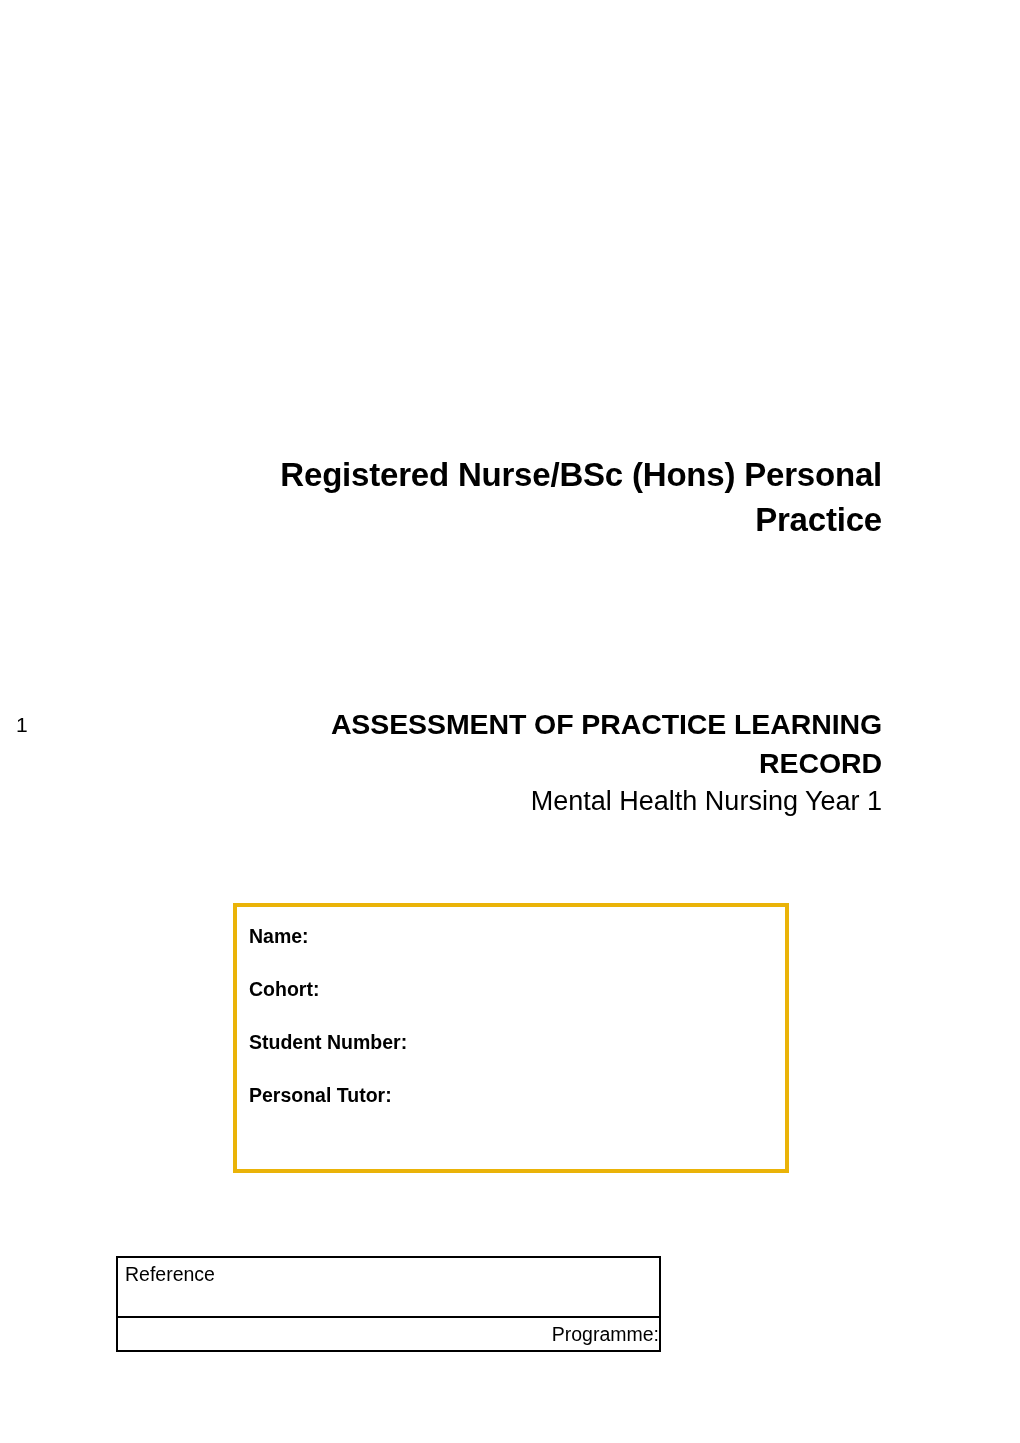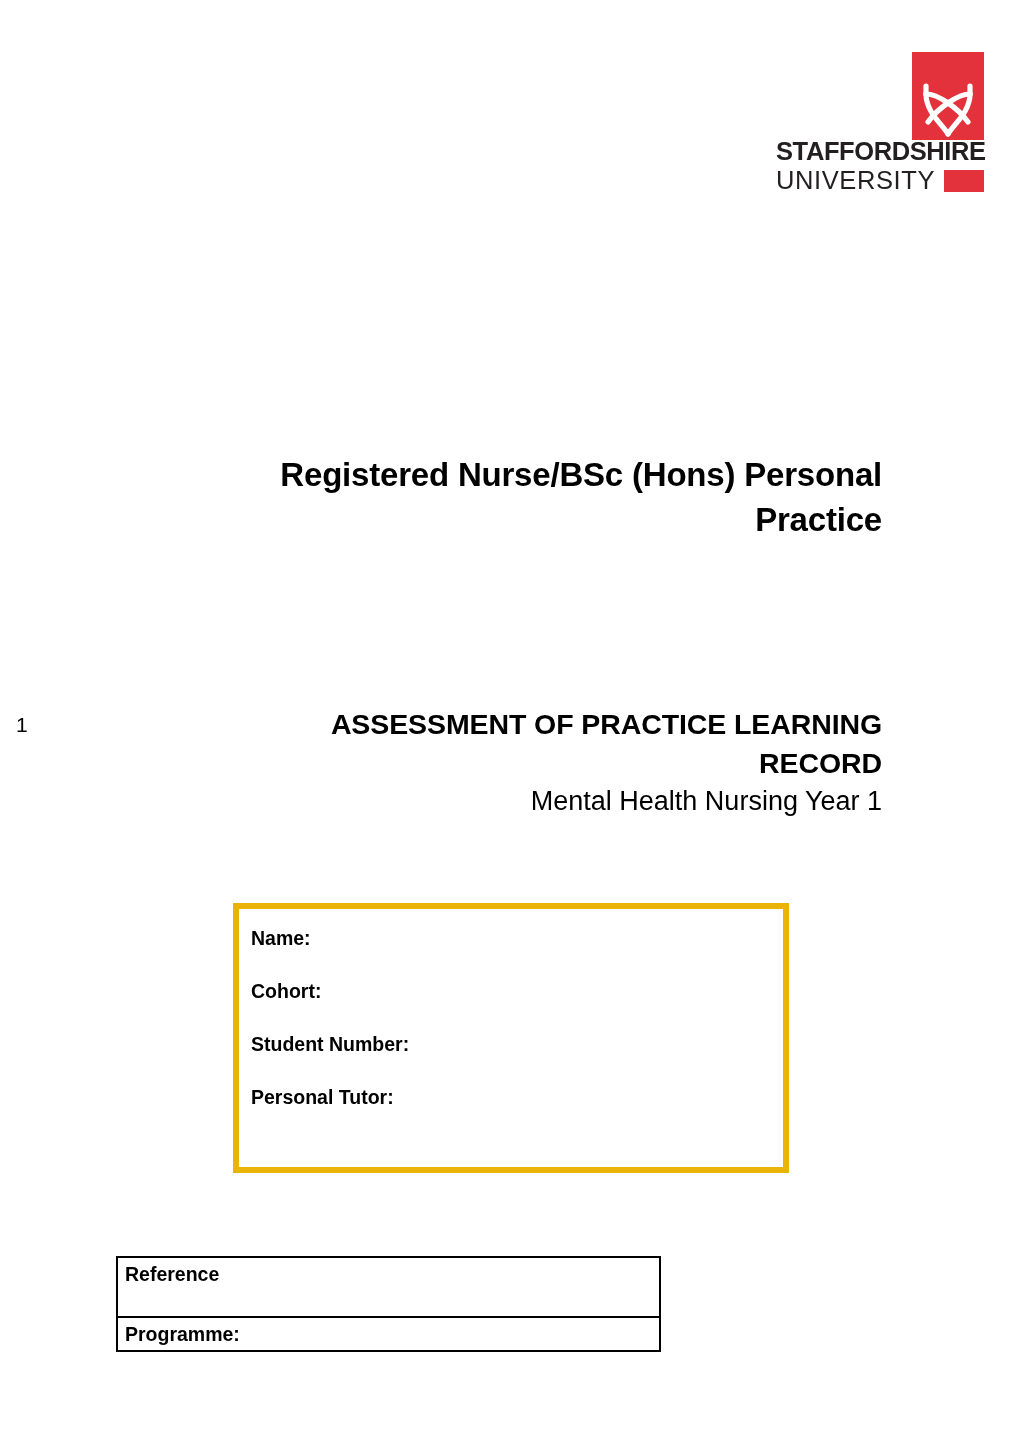--- a/index.html
+++ b/index.html
@@ -124,21 +124,21 @@
     line-height: 36px;
   }
 
   
   .details-box {
     position: absolute;
     left: 233px;
     top: 903px;
     width: 556px;
     height: 270px;
-    border: 6px solid #eab308;
+    border: 4px solid #eab308;
     box-sizing: border-box;
   }
   .details-list {
     position: absolute;
     left: 12px;
     top: 17px;
     right: 10px;
   }
   .details-item {
     font-weight: bold;
@@ -152,53 +152,33 @@
     position: absolute;
     left: 116px;
     top: 1256px;
     width: 545px;
     border-collapse: collapse;
     table-layout: fixed;
   }
   .ref-table td {
     border: 2px solid #000000;
     padding: 4px 0 4px 7px;
-    font-weight: bold;
+    font-weight: normal;
     font-size: 19.5px;
     line-height: 24px;
     vertical-align: top;
   }
   .ref-row-tall td { height: 50px; }
-  .ref-row-short td { height: 24px; }
+  .ref-row-short td { height: 24px; text-align: right; }
 </style>
 </head>
 <body>
 
 <div class="page">
 
-  <div class="logo">
-    <div class="logo-knot-block"></div>
-    <svg class="logo-knot-svg" viewBox="0 0 72 58">
-      <g fill="none" stroke="#ffffff" stroke-width="5.2" stroke-linecap="round">
-        <path d="M14 4 L14 12"></path>
-        <path d="M58 4 L58 12"></path>
-        <path d="M14 12 C14 30, 30 42, 36 52"></path>
-        <path d="M58 12 C58 30, 42 42, 36 52"></path>
-        <path d="M14 12 C26 12, 46 26, 56 40"></path>
-        <path d="M58 12 C46 12, 26 26, 16 40"></path>
-      </g>
-    </svg>
-    <div class="logo-wordmark">
-      <div class="logo-line1">STAFFORDSHIRE</div>
-      <div class="logo-line2row">
-        <div class="logo-line2">UNIVERSITY</div>
-        <div class="logo-redbar"></div>
-      </div>
-    </div>
-  </div>
 
   <div class="doc-title">
     <div>Registered Nurse/BSc (Hons) Personal</div>
     <div>Practice</div>
   </div>
 
   <div class="section-num">1</div>
   <div class="section-heading">
     <div>ASSESSMENT OF PRACTICE LEARNING</div>
     <div>RECORD</div>

